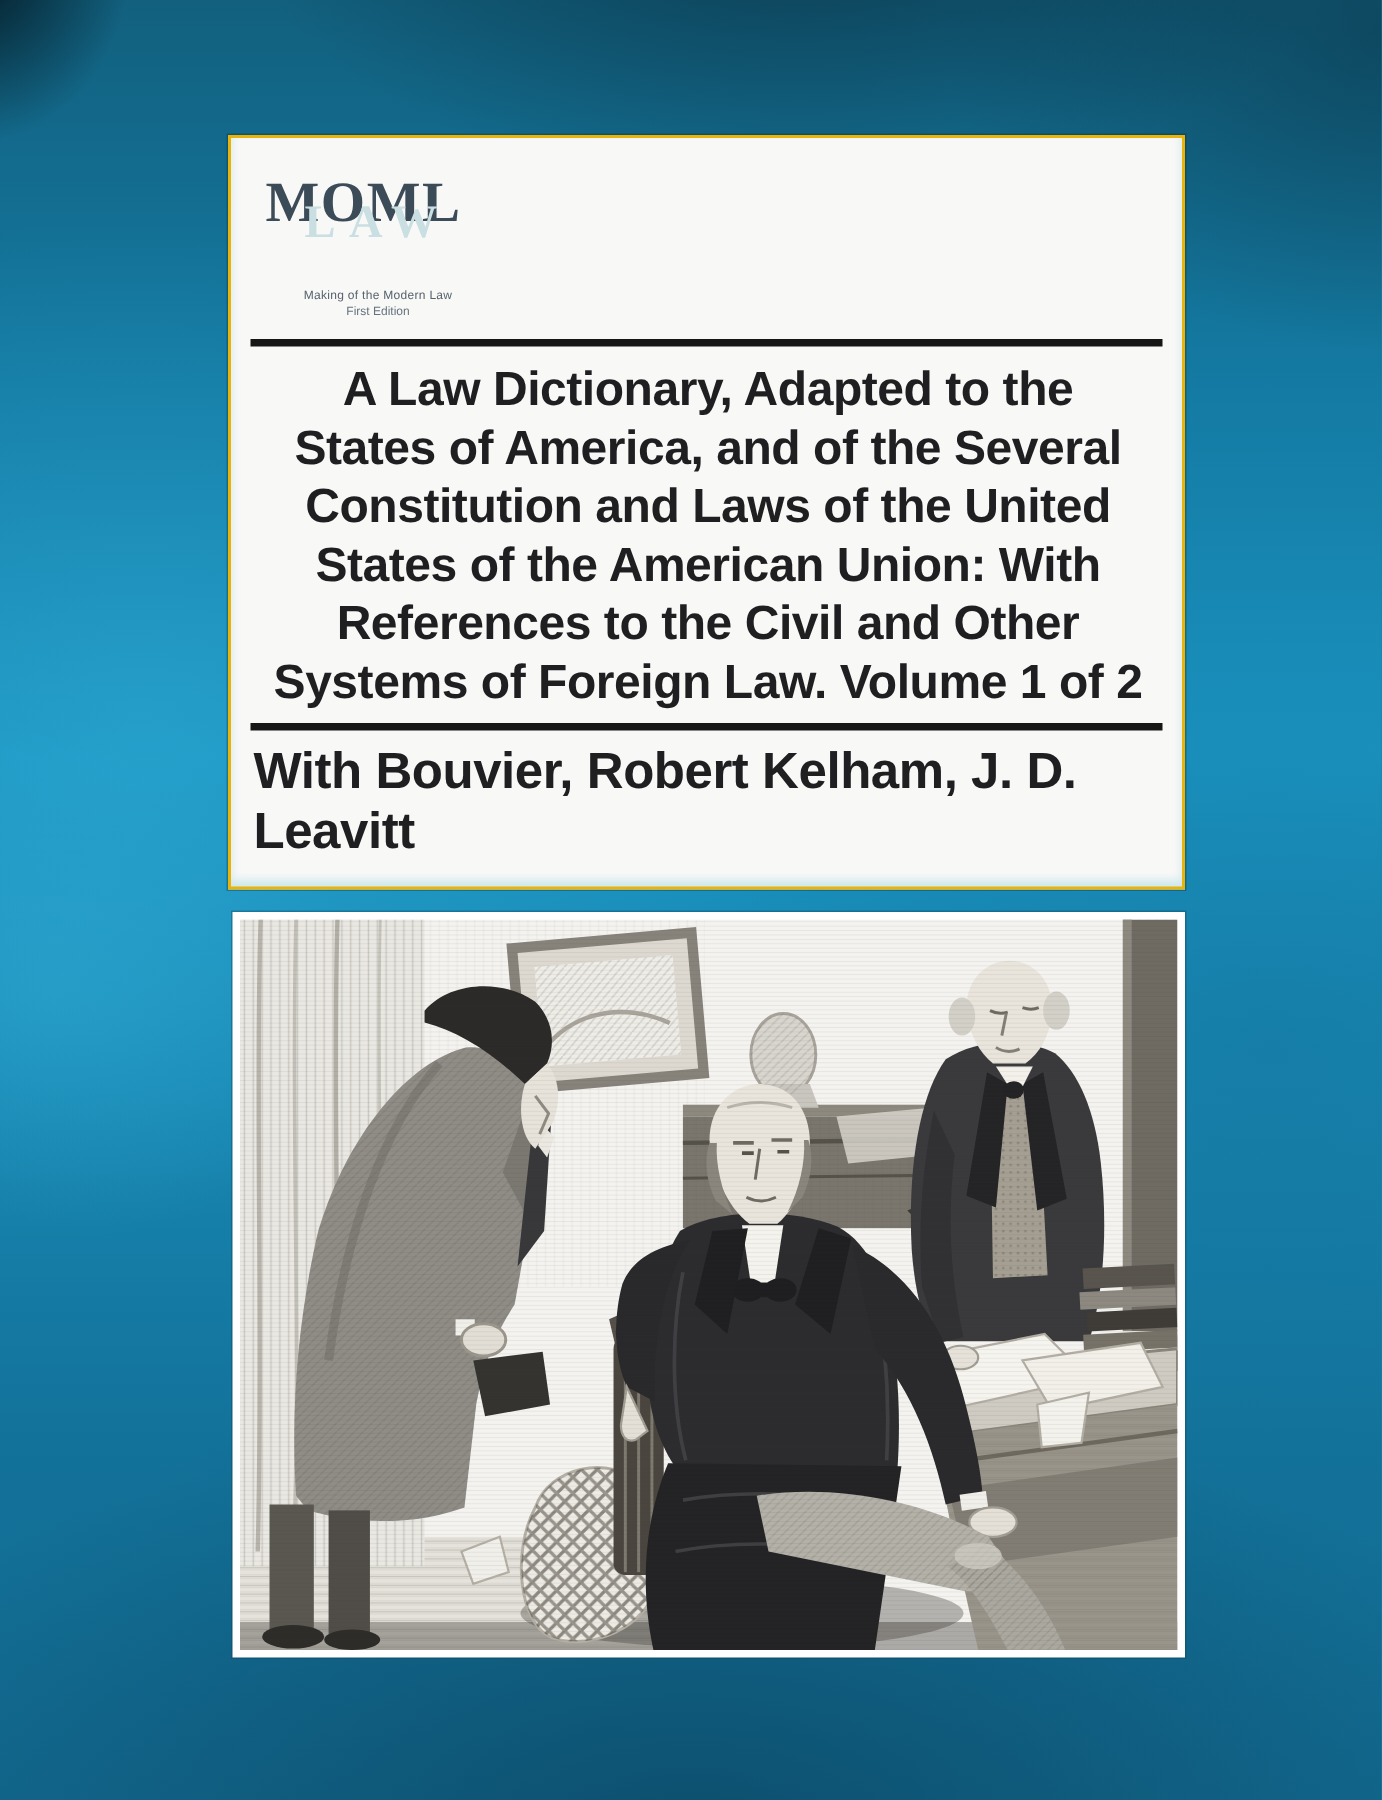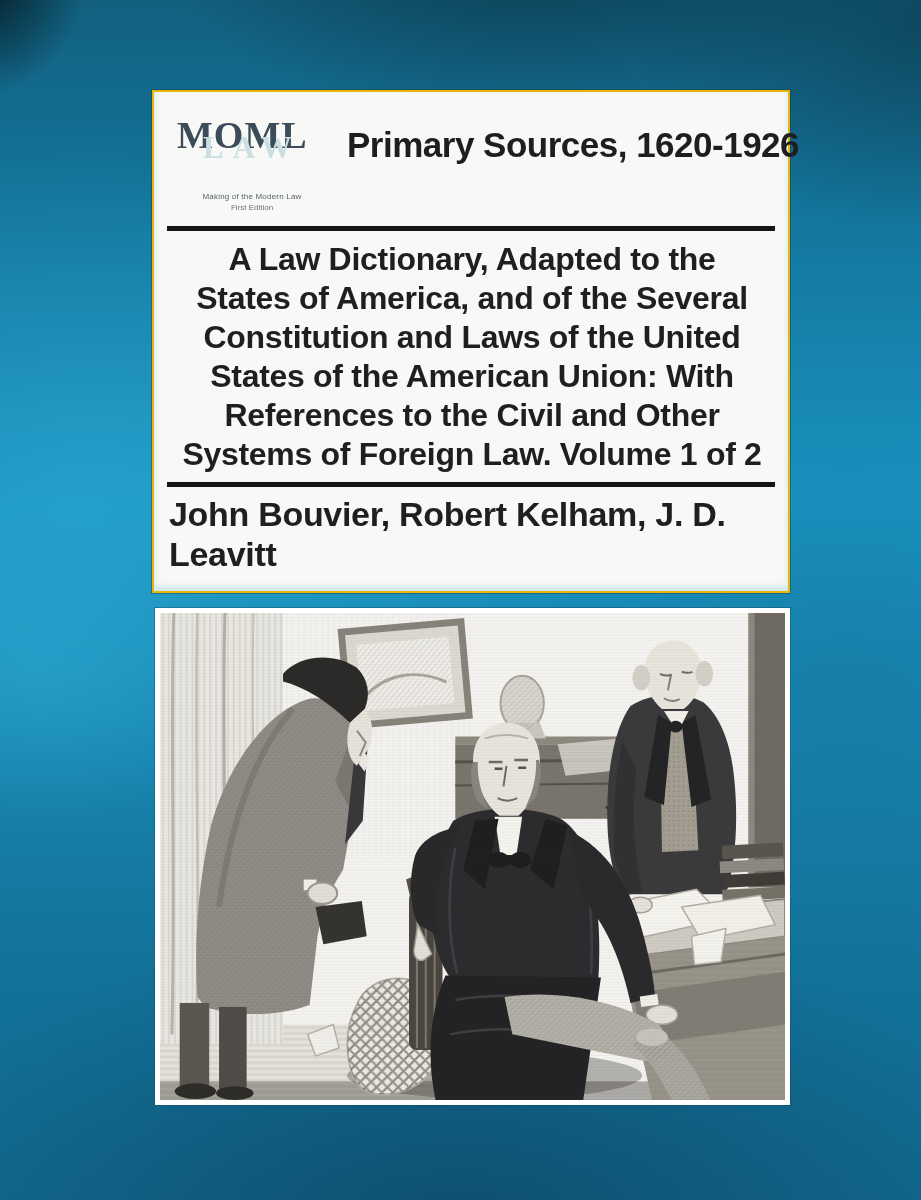--- a/index.html
+++ b/index.html
@@ -71,38 +71,37 @@
 <div class="cover-card">
   <div class="card-inner">
 
     <div class="cover-header">
       <div class="logo-block">
         <div class="logo-acronym">MOML</div>
         <div class="logo-watermark">LAW</div>
         <div class="logo-tagline">Making of the Modern Law</div>
         <div class="logo-edition">First Edition</div>
       </div>
-      <div class="series-title">Primary Sources, 1620-1926</div>
     </div>
 
     <hr class="rule rule-top">
 
     <div class="title-block">
       <div class="title-line">A Law Dictionary, Adapted to the</div>
       <div class="title-line">States of America, and of the Several</div>
       <div class="title-line">Constitution and Laws of the United</div>
       <div class="title-line">States of the American Union: With</div>
       <div class="title-line">References to the Civil and Other</div>
       <div class="title-line">Systems of Foreign Law. Volume 1 of 2</div>
     </div>
 
     <hr class="rule rule-mid">
 
     <div class="authors-block">
-      <div class="author-line">John Bouvier, Robert Kelham, J. D.</div>
+      <div class="author-line">With Bouvier, Robert Kelham, J. D.</div>
       <div class="author-line">Leavitt</div>
     </div>
 
   </div>
 </div>
 
 <div class="illustration-frame" role="img" aria-label="Black-and-white engraving of a study: a man bowing at left, an older gentleman seated in an armchair with crossed legs at center, and another older man standing at a paper-covered desk at right, with a framed picture and bust in the background and crumpled papers on the floor.">
   <svg viewBox="0 0 635 497" preserveAspectRatio="none">
     <defs>
       <pattern id="hatchV" width="6" height="6" patternUnits="userSpaceOnUse">

